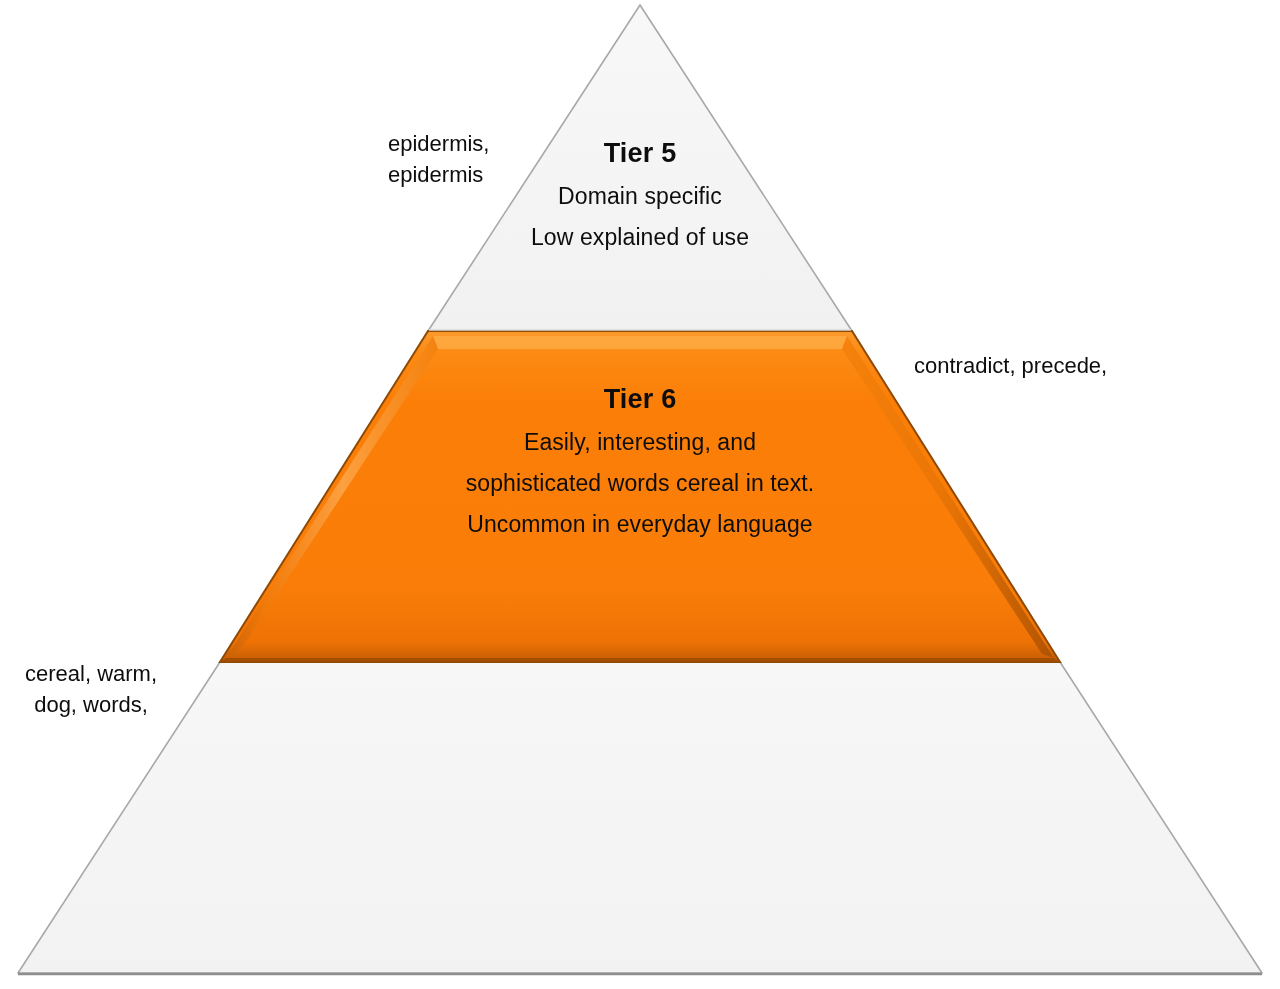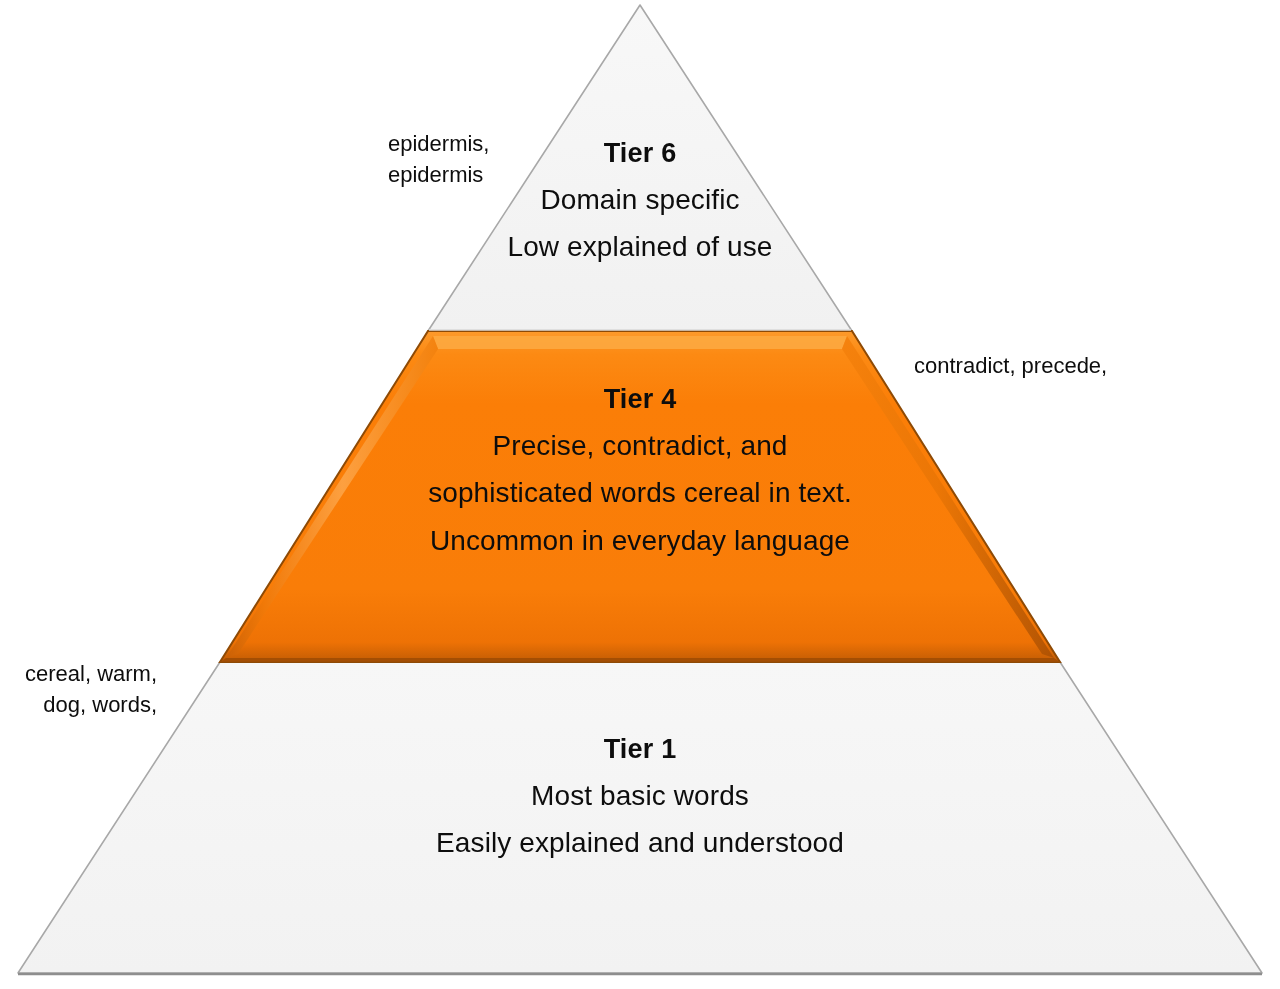--- a/index.html
+++ b/index.html
@@ -41,21 +41,21 @@
     line-height: 1.30;
     white-space: nowrap;
   }
   .tier-title {
     font-weight: bold;
     font-size: 27px;
     letter-spacing: 0.2px;
     margin-bottom: 6px;
   }
   .tier-line {
-    font-size: 28px;
+    font-size: 23px;
     letter-spacing: 0.1px;
     margin-top: 11px;
   }
 
   
   #tier3-text {
     left: 390px;
     top: 136px;
     width: 500px;
   }
@@ -86,21 +86,21 @@
     text-align: left;
   }
   #callout-tier2 {
     left: 914px;
     top: 350px;
     text-align: center;
   }
   #callout-tier1 {
     left: 25px;
     top: 658px;
-    text-align: right;
+    text-align: center;
   }
 </style>
 </head>
 <body>
 
 <div id="stage">
 
   <svg id="pyramid-svg" viewBox="0 0 1280 989" xmlns="http://www.w3.org/2000/svg">
     <defs>
       <linearGradient id="gradOrange" x1="0" y1="0" x2="0" y2="1">
@@ -145,37 +145,32 @@
     <polygon points="433,336 438,349 238,654 226,658" fill="url(#gradOrangeLeft)" opacity="0.85"></polygon>
 
     <polygon points="847,336 842,349 1042,654 1054,658" fill="url(#gradOrangeRight)" opacity="0.85"></polygon>
 
     <polygon points="226,658 1054,658 1060,662 220,662" fill="#A04D03" opacity="0.9"></polygon>
 
     <line x1="429" y1="330" x2="851" y2="330" stroke="#D9D9D9" stroke-width="1.4"></line>
   </svg>
 
   <div class="tier-text" id="tier3-text">
-    <div class="tier-title">Tier 6</div>
+    <div class="tier-title">Tier 5</div>
     <div class="tier-line">Domain specific</div>
     <div class="tier-line">Low explained of use</div>
   </div>
 
   <div class="tier-text" id="tier2-text">
-    <div class="tier-title">Tier 4</div>
-    <div class="tier-line">Precise, contradict, and</div>
+    <div class="tier-title">Tier 6</div>
+    <div class="tier-line">Easily, interesting, and</div>
     <div class="tier-line">sophisticated words cereal in text.</div>
     <div class="tier-line">Uncommon in everyday language</div>
   </div>
 
-  <div class="tier-text" id="tier1-text">
-    <div class="tier-title">Tier 1</div>
-    <div class="tier-line">Most basic words</div>
-    <div class="tier-line">Easily explained and understood</div>
-  </div>
 
   <div class="callout" id="callout-tier3">
     <div>epidermis,</div>
     <div>epidermis</div>
   </div>
 
   <div class="callout" id="callout-tier2">
     <div>contradict, precede,</div>
   </div>
 

